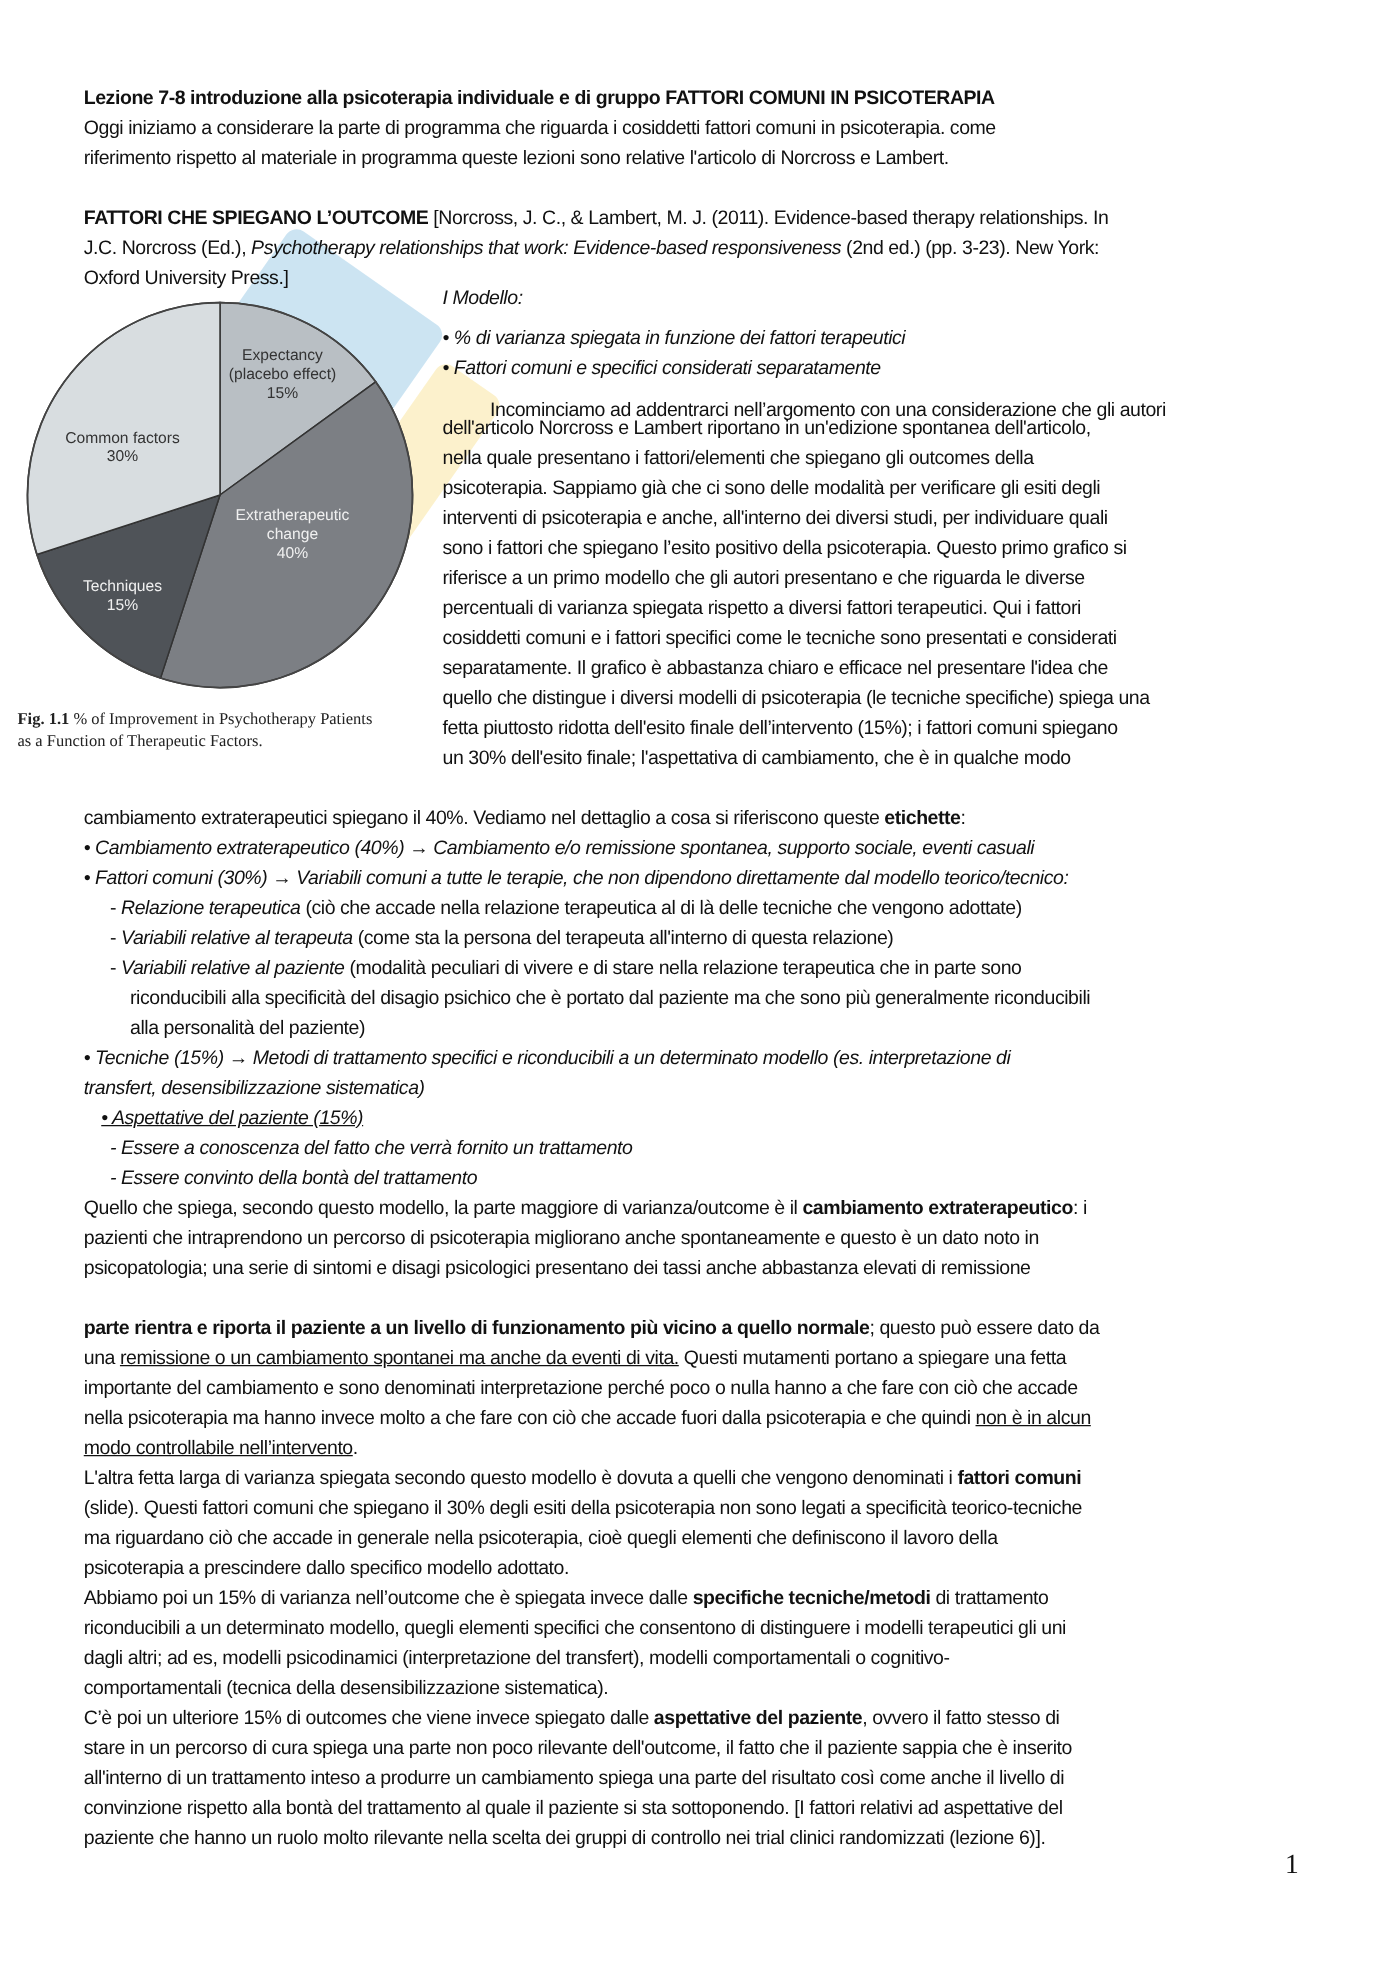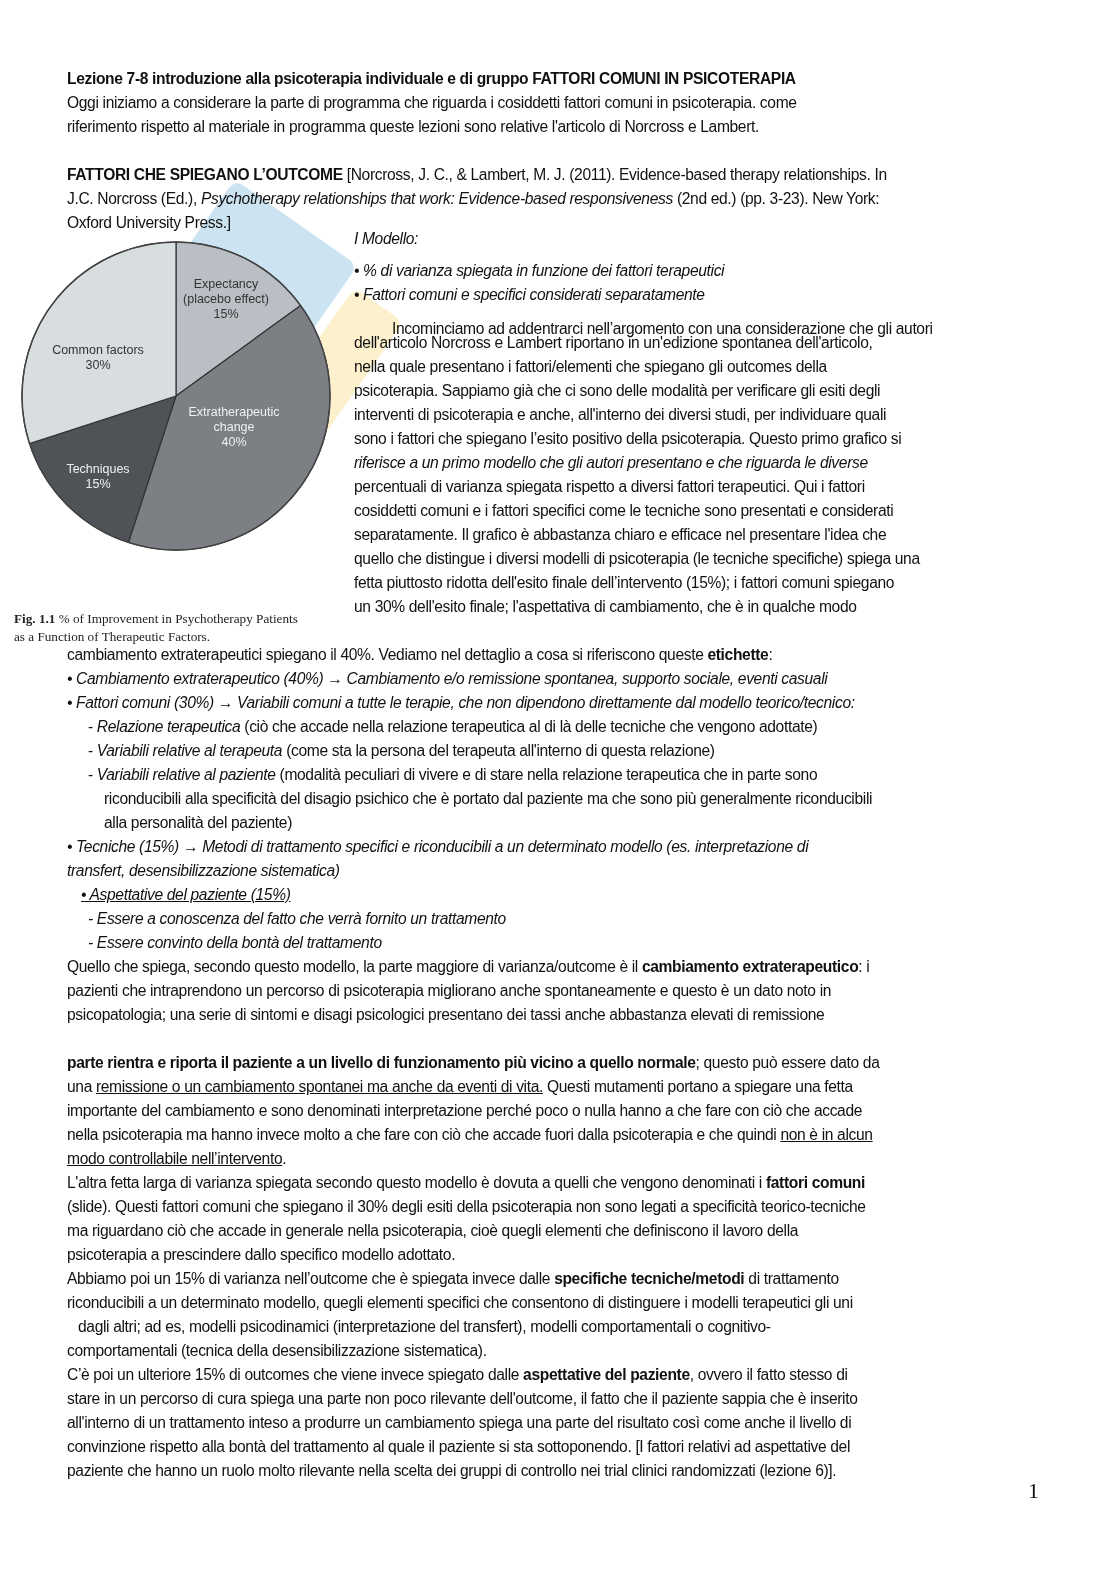--- a/index.html
+++ b/index.html
@@ -5,21 +5,21 @@
   html, body { margin: 0; padding: 0; background: #ffffff; }
   body { width: 1116px; height: 1579px; position: relative; overflow: hidden;
          font-family: "Liberation Sans", "DejaVu Sans", sans-serif; color: #111; }
   .page { position: absolute; left: 0; top: 0; width: 1116px; height: 1579px; }
   .txt { position: absolute; font-size: 15.6px; line-height: 23.9px; letter-spacing: -0.35px; white-space: nowrap; }
   .b { font-weight: bold; }
   .i { font-style: italic; }
   .u { text-decoration: underline; }
   .watermark { position: absolute; left: 40px; top: 60px; width: 360px; height: 560px; pointer-events: none; opacity: 0.22; }
   .pie-wrap { position: absolute; left: 16px; top: 238px; width: 330px; height: 324px; }
-  .caption { position: absolute; left: 14px; top: 566px; font-family: "Liberation Serif", serif; font-size: 13.2px; line-height: 18px; color: #222; white-space: nowrap; margin-top: 44px; }
+  .caption { position: absolute; left: 14px; top: 566px; font-family: "Liberation Serif", serif; font-size: 13.2px; line-height: 18px; color: #222; white-space: nowrap; }
   .pagenum { position: absolute; left: 1028px; top: 1478px; font-family: "Liberation Serif", serif; font-size: 22px; color: #111; }
 </style>
 </head>
 <body>
 
 <div class="page">
 
   <svg class="watermark" viewBox="0 0 360 560">
     <g transform="rotate(-55 180 280)">
       <rect x="40" y="200" width="280" height="150" rx="10" fill="#1e88c8"></rect>
@@ -65,21 +65,21 @@
   <div class="txt i" style="left:354px;top:259px;">• % di varianza spiegata in funzione dei fattori terapeutici</div>
   <div class="txt i" style="left:354px;top:283px;">• Fattori comuni e specifici considerati separatamente</div>
 
   <div>
     <div class="txt" style="left:354px;top:317px;margin-left:38px;">Incominciamo ad addentrarci nell’argomento con una considerazione che gli autori</div>
     <div class="txt" style="left:354px;top:331px;">dell'articolo Norcross e Lambert riportano in un'edizione spontanea dell'articolo,</div>
     <div class="txt" style="left:354px;top:355px;">nella quale presentano i fattori/elementi che spiegano gli outcomes della</div>
     <div class="txt" style="left:354px;top:379px;">psicoterapia. Sappiamo già che ci sono delle modalità per verificare gli esiti degli</div>
     <div class="txt" style="left:354px;top:403px;">interventi di psicoterapia e anche, all'interno dei diversi studi, per individuare quali</div>
     <div class="txt" style="left:354px;top:427px;">sono i fattori che spiegano l’esito positivo della psicoterapia. Questo primo grafico si</div>
-    <div class="txt" style="left:354px;top:451px;font-style:italic;">riferisce a un primo modello che gli autori presentano e che riguarda le diverse</div>
+    <div class="txt" style="left:354px;top:451px;">riferisce a un primo modello che gli autori presentano e che riguarda le diverse</div>
     <div class="txt" style="left:354px;top:475px;">percentuali di varianza spiegata rispetto a diversi fattori terapeutici. Qui i fattori</div>
     <div class="txt" style="left:354px;top:499px;">cosiddetti comuni e i fattori specifici come le tecniche sono presentati e considerati</div>
     <div class="txt" style="left:354px;top:523px;">separatamente. Il grafico è abbastanza chiaro e efficace nel presentare l'idea che</div>
     <div class="txt" style="left:354px;top:547px;">quello che distingue i diversi modelli di psicoterapia (le tecniche specifiche) spiega una</div>
     <div class="txt" style="left:354px;top:571px;">fetta piuttosto ridotta dell'esito finale dell’intervento (15%); i fattori comuni spiegano</div>
     <div class="txt" style="left:354px;top:595px;">un 30% dell'esito finale; l'aspettativa di cambiamento, che è in qualche modo</div>
   </div>
 
   <div class="txt" style="left:67px;top:643px;">
     <span>cambiamento extraterapeutici spiegano il 40%. Vediamo nel dettaglio a cosa si riferiscono queste </span><span class="b">etichette</span><span>:</span>
@@ -109,21 +109,21 @@
   <div class="txt" style="left:67px;top:1123px;"><span>nella psicoterapia ma hanno invece molto a che fare con ciò che accade fuori dalla psicoterapia e che quindi </span><span class="u">non è in alcun</span></div>
   <div class="txt" style="left:67px;top:1147px;"><span class="u">modo controllabile nell’intervento</span><span>.</span></div>
 
   <div class="txt" style="left:67px;top:1171px;"><span>L'altra fetta larga di varianza spiegata secondo questo modello è dovuta a quelli che vengono denominati i </span><span class="b">fattori comuni</span></div>
   <div class="txt" style="left:67px;top:1195px;">(slide). Questi fattori comuni che spiegano il 30% degli esiti della psicoterapia non sono legati a specificità teorico-tecniche</div>
   <div class="txt" style="left:67px;top:1219px;">ma riguardano ciò che accade in generale nella psicoterapia, cioè quegli elementi che definiscono il lavoro della</div>
   <div class="txt" style="left:67px;top:1243px;">psicoterapia a prescindere dallo specifico modello adottato.</div>
 
   <div class="txt" style="left:67px;top:1267px;"><span>Abbiamo poi un 15% di varianza nell’outcome che è spiegata invece dalle </span><span class="b">specifiche tecniche/metodi</span><span> di trattamento</span></div>
   <div class="txt" style="left:67px;top:1291px;">riconducibili a un determinato modello, quegli elementi specifici che consentono di distinguere i modelli terapeutici gli uni</div>
-  <div class="txt" style="left:78px;top:1315px;">dagli altri; ad es, modelli psicodinamici (interpretazione del transfert), modelli comportamentali o cognitivo-</div>
+  <div class="txt" style="left:67px;top:1315px;">dagli altri; ad es, modelli psicodinamici (interpretazione del transfert), modelli comportamentali o cognitivo-</div>
   <div class="txt" style="left:67px;top:1339px;">comportamentali (tecnica della desensibilizzazione sistematica).</div>
 
   <div class="txt" style="left:67px;top:1363px;"><span>C’è poi un ulteriore 15% di outcomes che viene invece spiegato dalle </span><span class="b">aspettative del paziente</span><span>, ovvero il fatto stesso di</span></div>
   <div class="txt" style="left:67px;top:1387px;">stare in un percorso di cura spiega una parte non poco rilevante dell'outcome, il fatto che il paziente sappia che è inserito</div>
   <div class="txt" style="left:67px;top:1411px;">all'interno di un trattamento inteso a produrre un cambiamento spiega una parte del risultato così come anche il livello di</div>
   <div class="txt" style="left:67px;top:1435px;">convinzione rispetto alla bontà del trattamento al quale il paziente si sta sottoponendo. [I fattori relativi ad aspettative del</div>
   <div class="txt" style="left:67px;top:1459px;">paziente che hanno un ruolo molto rilevante nella scelta dei gruppi di controllo nei trial clinici randomizzati (lezione 6)].</div>
 
   <div class="pagenum">1</div>
 </div>

